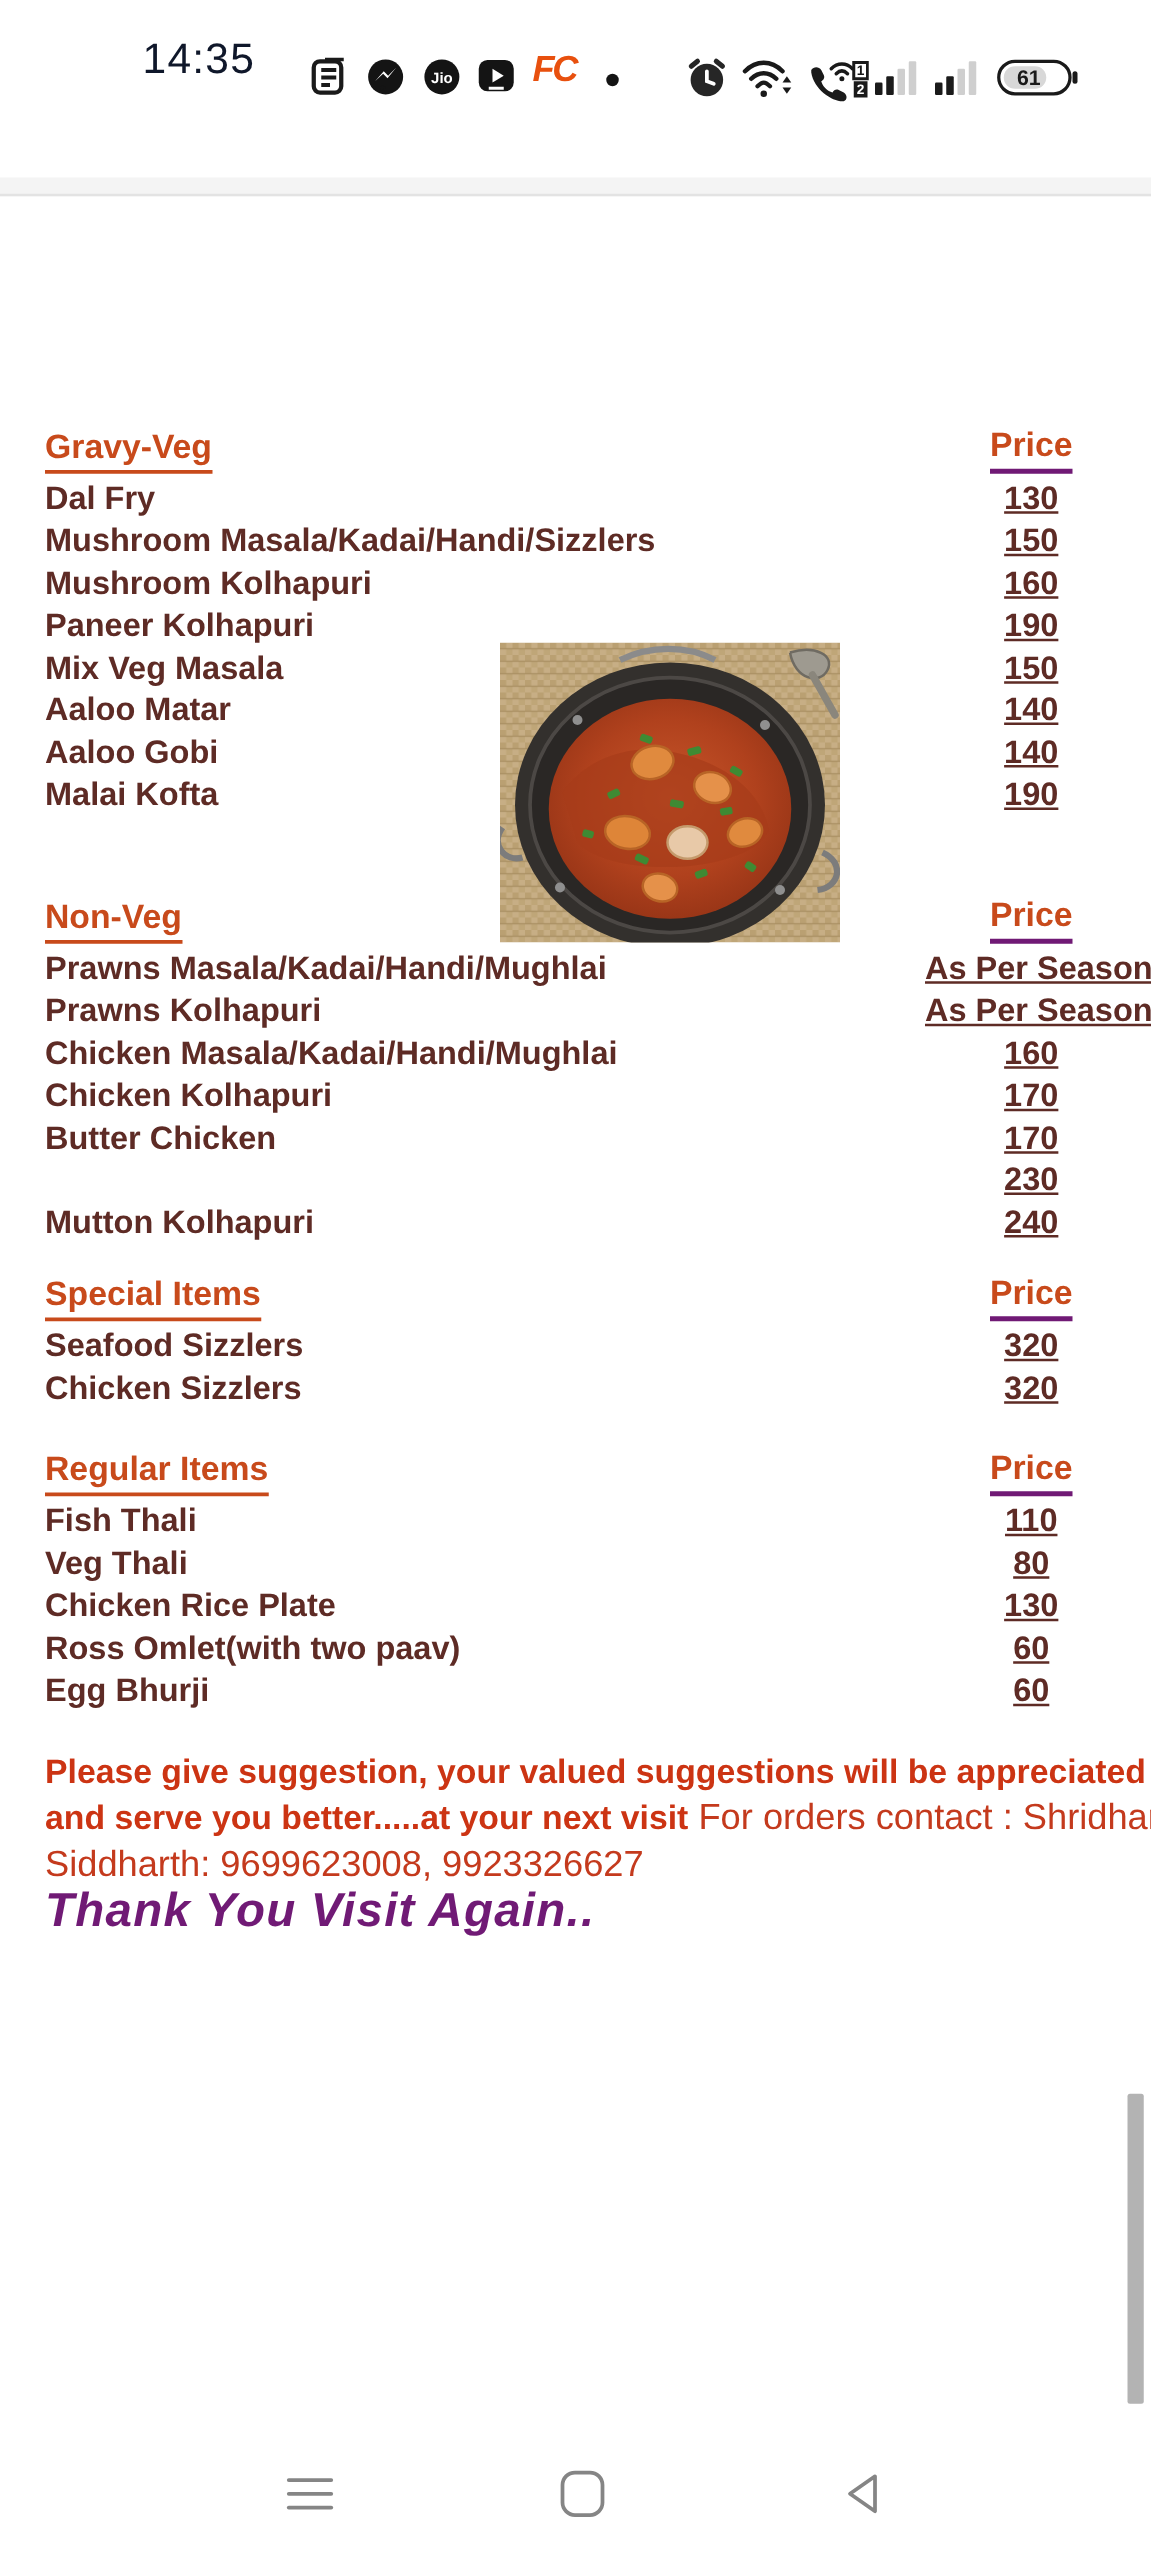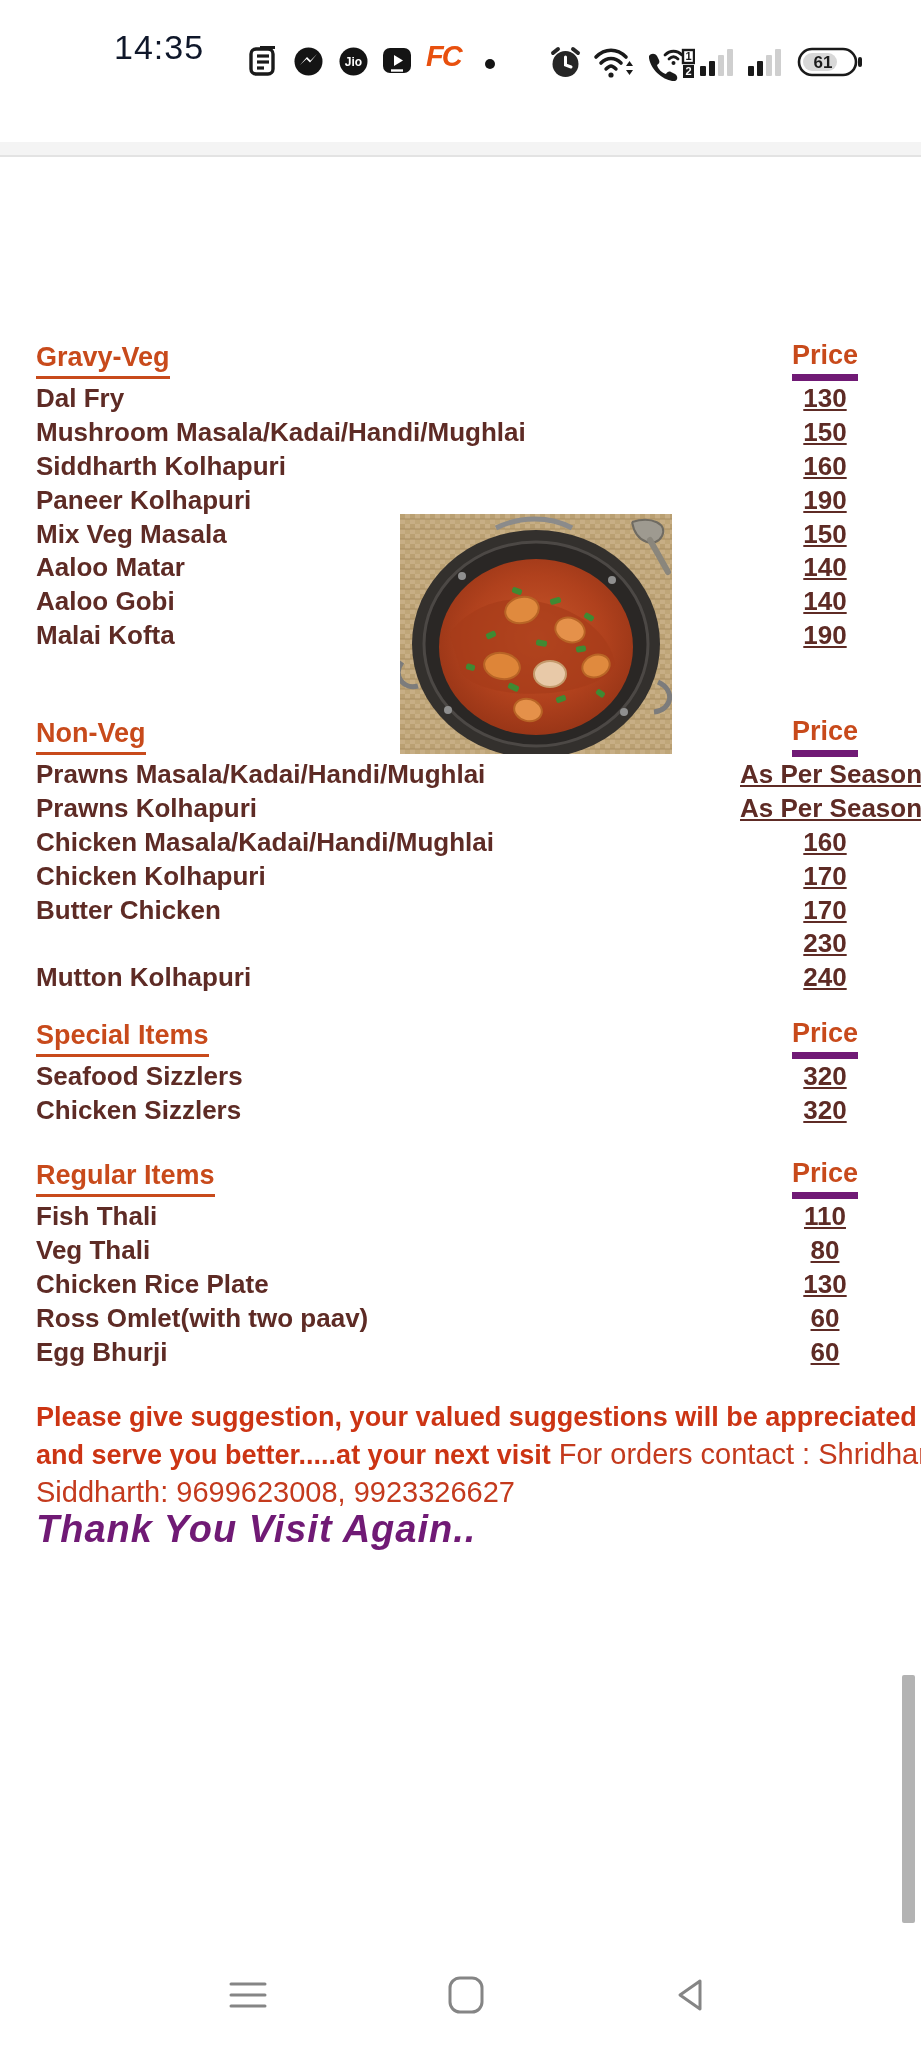--- a/index.html
+++ b/index.html
@@ -18,21 +18,21 @@
   
   .strip{position:absolute;left:0;top:142px;width:921px;height:13px;background:#f4f4f4;border-bottom:2px solid #e3e3e3;}
   
   .section{position:absolute;left:0;width:921px;}
   .mrow{display:flex;align-items:center;height:33.8px;white-space:nowrap;}
   .hrow{display:flex;align-items:center;height:44px;white-space:nowrap;}
   .iname{margin-left:36px;font-weight:bold;font-size:26px;color:#5e2b25;}
   .pcell{width:170px;margin-left:auto;margin-right:11px;text-align:center;font-weight:bold;font-size:26px;color:#5e2b25;flex-shrink:0;text-decoration:underline;}
   .sec-title{margin-left:36px;font-weight:bold;font-size:27px;color:#c84a1b;border-bottom:3px solid #c84a1b;padding-bottom:3px;display:inline-block;}
   .phead{width:170px;margin-left:auto;margin-right:11px;text-align:center;flex-shrink:0;}
-  .phead span{font-weight:bold;font-size:27px;color:#c84a1b;border-bottom:7px solid #701a75;padding-bottom:3px;display:inline-block;}
+  .phead span{font-weight:bold;font-size:27px;color:#c84a1b;border-bottom:4px solid #701a75;padding-bottom:3px;display:inline-block;}
   
   .foodimg{position:absolute;left:400px;top:514px;width:272px;height:240px;}
   
   .note{position:absolute;left:36px;white-space:nowrap;}
   .n-bold{font-weight:bold;font-size:27px;color:#cc3413;}
   .n-reg{font-size:29px;color:#c43a1d;}
   .thanks{font-weight:bold;font-style:italic;font-size:38px;color:#701a75;letter-spacing:1px;}
   
   .scrollthumb{position:absolute;left:902px;top:1675px;width:13px;height:248px;background:#b3b3b3;border-radius:2px;}
   
@@ -130,25 +130,25 @@
 <div class="section" style="top:338px">
   <div class="hrow">
     <span class="sec-title">Gravy-Veg</span>
     <span class="phead"><span>Price</span></span>
   </div>
   <div class="mrow">
       <span class="iname">Dal Fry</span>
       <span class="pcell">130</span>
     </div>
   <div class="mrow">
-      <span class="iname">Mushroom Masala/Kadai/Handi/Mughlai</span>
+      <span class="iname">Mushroom Masala/Kadai/Handi/Sizzlers</span>
       <span class="pcell">150</span>
     </div>
   <div class="mrow">
-      <span class="iname">Siddharth Kolhapuri</span>
+      <span class="iname">Mushroom Kolhapuri</span>
       <span class="pcell">160</span>
     </div>
   <div class="mrow">
       <span class="iname">Paneer Kolhapuri</span>
       <span class="pcell">190</span>
     </div>
   <div class="mrow">
       <span class="iname">Mix Veg Masala</span>
       <span class="pcell">150</span>
     </div>

